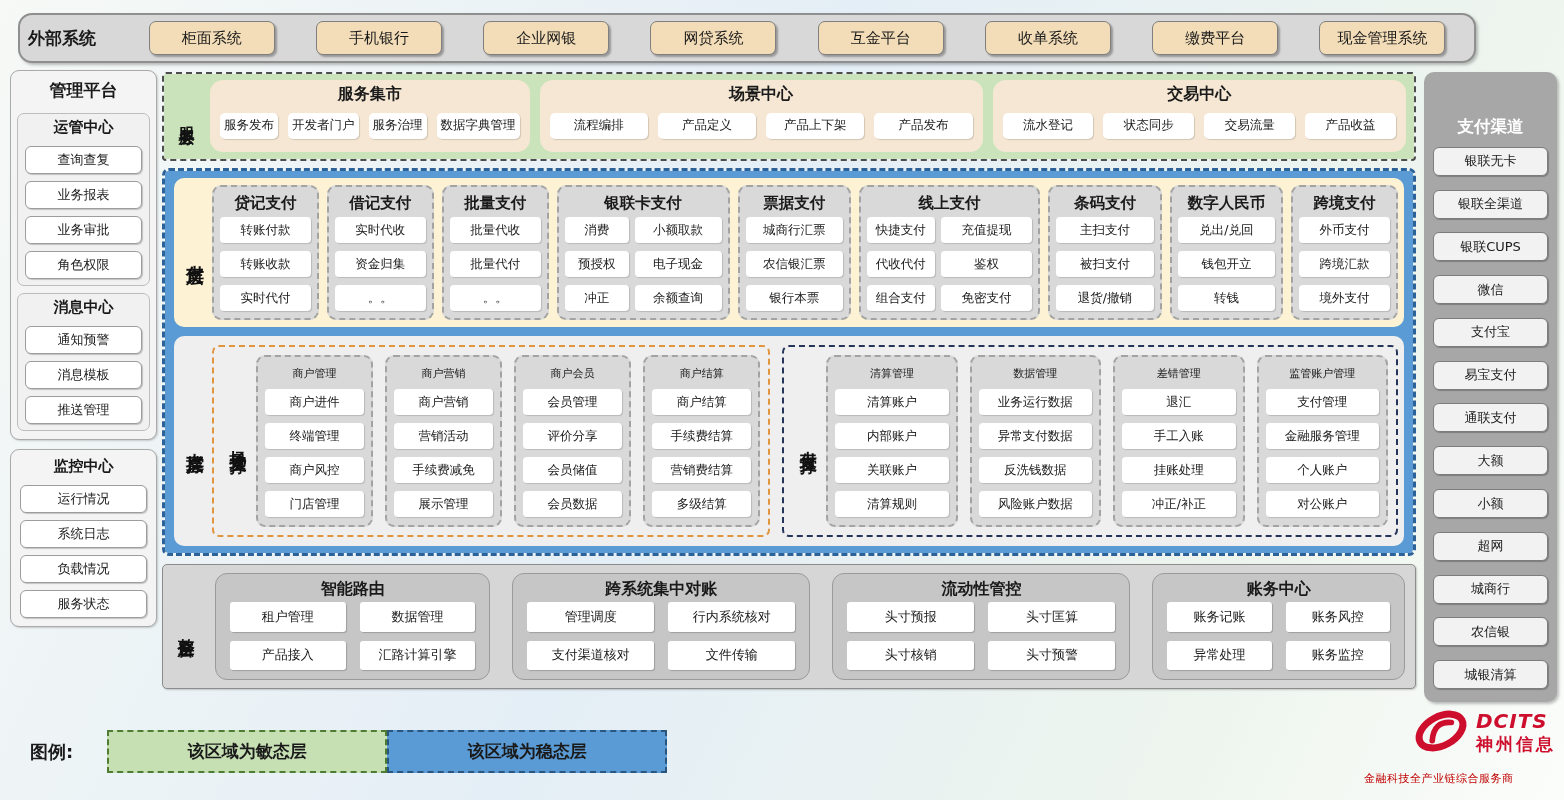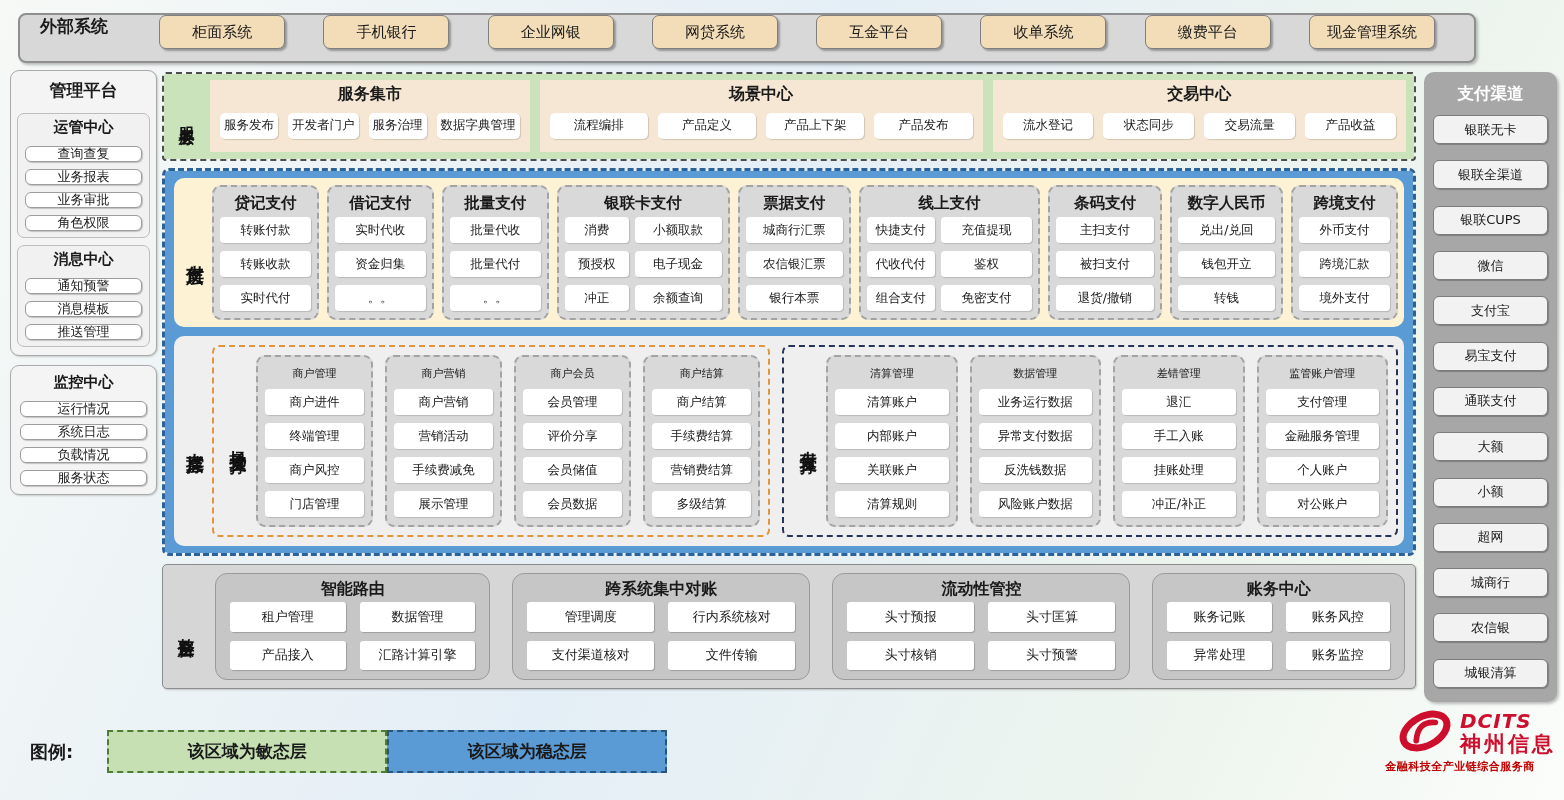--- a/index.html
+++ b/index.html
@@ -12,50 +12,50 @@
   }
   .vlabel {
     writing-mode: vertical-lr; text-orientation: upright;
     font-weight: bold; letter-spacing: 2px;
     display:flex; align-items:center; justify-content:center;
     flex: 0 0 auto; color:#111;
   }
   
   .top-bar {
     position:absolute; left:18px; top:13px; width:1458px; height:50px;
-    background:#d8d8d8; border:2px solid #8f8f8f; border-radius:8px;
-    display:flex; align-items:flex-start; padding:0 20px;
+    background:#d8d8d8; border:2px solid #8f8f8f; border-radius:14px;
+    display:flex; align-items:center; padding:0 8px;
     box-shadow: 2px 2px 3px rgba(0,0,0,0.25);
   }
   .top-bar .bar-label { font-size:17px; font-weight:bold; width:100px; flex:0 0 auto; }
   .ext-items { flex:1; display:flex; justify-content:space-around; align-items:center; }
   .ext-btn {
     background:#f3ddb8; border:1.5px solid #7f7f7f; border-radius:7px;
     min-width:126px; height:34px; display:flex; align-items:center; justify-content:center;
     font-size:15px; box-shadow:2px 2px 2px rgba(0,0,0,0.3); padding:0 10px; cursor:pointer;
   }
   
   .left-sidebar { position:absolute; left:10px; top:70px; width:147px; height:636px;
     display:flex; flex-direction:column; gap:9px; }
   .mp-box { background:#f4f4f4; border:1.5px solid #aaa; border-radius:9px;
     padding:5px 6px 8px 6px; box-shadow:1px 1px 2px rgba(0,0,0,0.18); }
   .mp-root-title { font-size:17px; font-weight:bold; text-align:center; padding:3px 0 4px 0; }
   .mp-group { background:#f1f1f1; border:1.2px solid #bdbdbd; border-radius:7px;
     padding:2px 4px 6px 4px; margin-top:7px; }
   .mp-group-title { font-size:15px; font-weight:bold; text-align:center; padding:2px 0 2px 0; }
-  .mp-btn { background:#fff; border:1.2px solid #9d9d9d; border-radius:6px; height:16px;
+  .mp-btn { background:#fff; border:1.2px solid #9d9d9d; border-radius:6px; height:28px;
     margin:7px 3px 0 3px; display:flex; align-items:center; justify-content:center;
     font-size:13px; box-shadow:1px 1px 1px rgba(0,0,0,0.2); cursor:pointer; }
   
   .main-col { position:absolute; left:162px; top:72px; width:1254px; }
   
   .service-layer { height:89px; background:#cbe3ba; border:2.5px dashed #4d4d4d;
     background-clip:padding-box; border-radius:4px; display:flex; align-items:center; padding:6px 8px; }
   .service-layer .vlabel { width:28px; font-size:16px; height:100%; }
-  .svc-panel { background:#f5e7d3; border-radius:1px; margin-left:10px; height:72px;
+  .svc-panel { background:#f5e7d3; border-radius:13px; margin-left:10px; height:72px;
     padding:3px 10px 6px 10px; display:flex; flex-direction:column; }
   .svc-title { font-size:16px; font-weight:bold; text-align:center; line-height:22px; }
   .svc-items { flex:1; display:flex; gap:10px; align-items:center; }
   .svc-btn { background:#fff; border-radius:5px; flex:1; height:26px; font-size:12.5px;
     display:flex; align-items:center; justify-content:center; box-shadow:1px 1px 1px rgba(0,0,0,0.15);
     cursor:pointer; white-space:nowrap; padding:0 4px; }
   
   .blue-region { margin-top:7px; background:#5b9bd5; border:3.5px dashed #2d6298;
     background-clip:padding-box; border-radius:7px; padding:7px 9px; }
   .pay-panel { background:#fdf3d4; border-radius:10px; display:flex; padding:7px 6px; }
@@ -90,42 +90,42 @@
   .int-panel { background:#c6c6c6; border:1px solid #9a9a9a; border-radius:12px;
     padding:2px 14px 9px 14px; display:flex; flex-direction:column; }
   .int-title { font-size:16px; font-weight:bold; text-align:center; line-height:26px; }
   .int-grid { flex:1; display:grid; grid-template-columns:1fr 1fr; gap:9px 14px; }
   .int-btn { background:#fff; border-radius:3px; font-size:13px; display:flex; align-items:center;
     justify-content:center; cursor:pointer; box-shadow:1px 1px 1px rgba(0,0,0,0.2); white-space:nowrap; padding:0 8px; }
   
   .right-sidebar { position:absolute; left:1424px; top:72px; width:133px; height:630px;
     background:#a7a7a7; border-radius:10px; padding:6px 9px; box-shadow:2px 2px 3px rgba(0,0,0,0.25);
     display:flex; flex-direction:column; }
-  .rs-title { color:#fff; font-weight:bold; font-size:16.5px; text-align:center; padding:5px 0 2px 0; }
+  .rs-title { color:#fff; font-weight:bold; font-size:16.5px; text-align:center; padding:5px 0 2px 0;margin-top:33px; }
   .rs-items { flex:1; display:flex; flex-direction:column; justify-content:space-around; }
   .rs-btn { background:#f2f2f2; border:1px solid #7d7d7d; border-radius:6px; height:29px;
     display:flex; align-items:center; justify-content:center; font-size:13px; cursor:pointer;
     box-shadow:1px 1px 1px rgba(0,0,0,0.25); }
   
   .legend-row { position:absolute; left:30px; top:730px; display:flex; align-items:center; }
   .legend-label { font-size:18px; font-weight:bold; margin-right:34px; }
   .legend-box { width:280px; height:43px; display:flex; align-items:center; justify-content:center;
     font-size:17px; font-weight:bold; margin-right:0; background-clip:padding-box; }
   .legend-box.agile { background:#c6e0b4; border:2.5px dashed #4e7c33; }
   .legend-box.stable { background:#5b9bd5; border:2.5px dashed #29567f; }
   
   .logo { position:absolute; right:8px; top:703px; width:192px; }
   .logo-top { display:flex; align-items:center; justify-content:flex-end; }
   .logo-mark { width:62px; height:56px; flex:0 0 auto; }
   .logo-texts { text-align:left; margin-left:4px; }
   .logo-brand { color:#ce0e2d; font-size:20px; font-weight:bold; font-style:italic;
     letter-spacing:1px; line-height:26px; }
-  .logo-name { color:#ce0e2d; font-size:21px; font-weight:bold; letter-spacing:3px; line-height:20px; }
-  .logo-tagline { color:#c00000; font-size:11px; font-weight:bold; text-align:center;
-    margin-top:0; letter-spacing:0.5px; white-space:nowrap; }
+  .logo-name { color:#ce0e2d; font-size:17px; font-weight:bold; letter-spacing:3px; line-height:20px; }
+  .logo-tagline { color:#c00000; font-size:11px; font-weight:normal; text-align:left;
+    margin-top:12px; letter-spacing:0.5px; white-space:nowrap; }
 </style>
 </head>
 <body>
 
 <div class="top-bar">
   <div class="bar-label">外部系统</div>
   <div class="ext-items">
       <div class="ext-btn">柜面系统</div>
       <div class="ext-btn">手机银行</div>
       <div class="ext-btn">企业网银</div>

